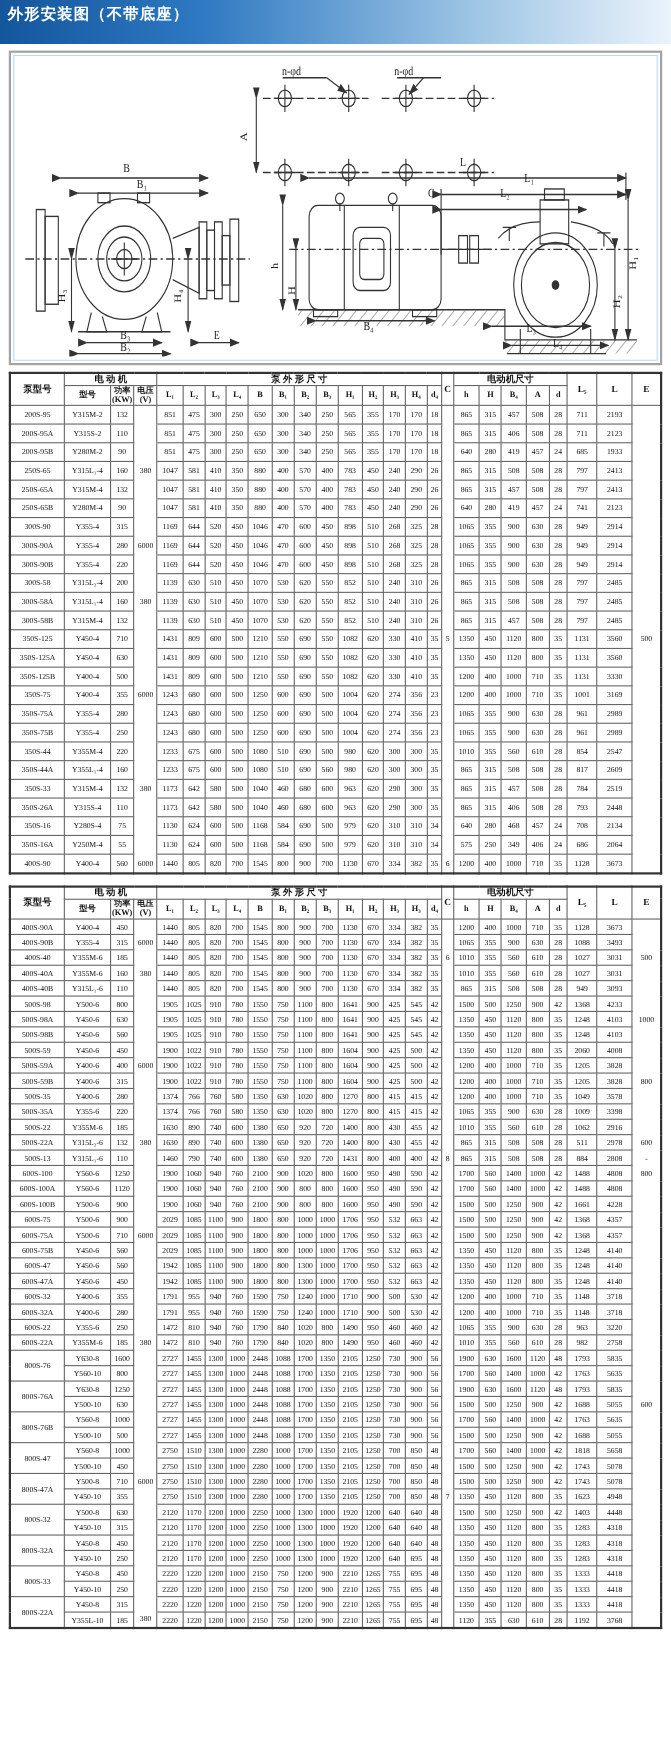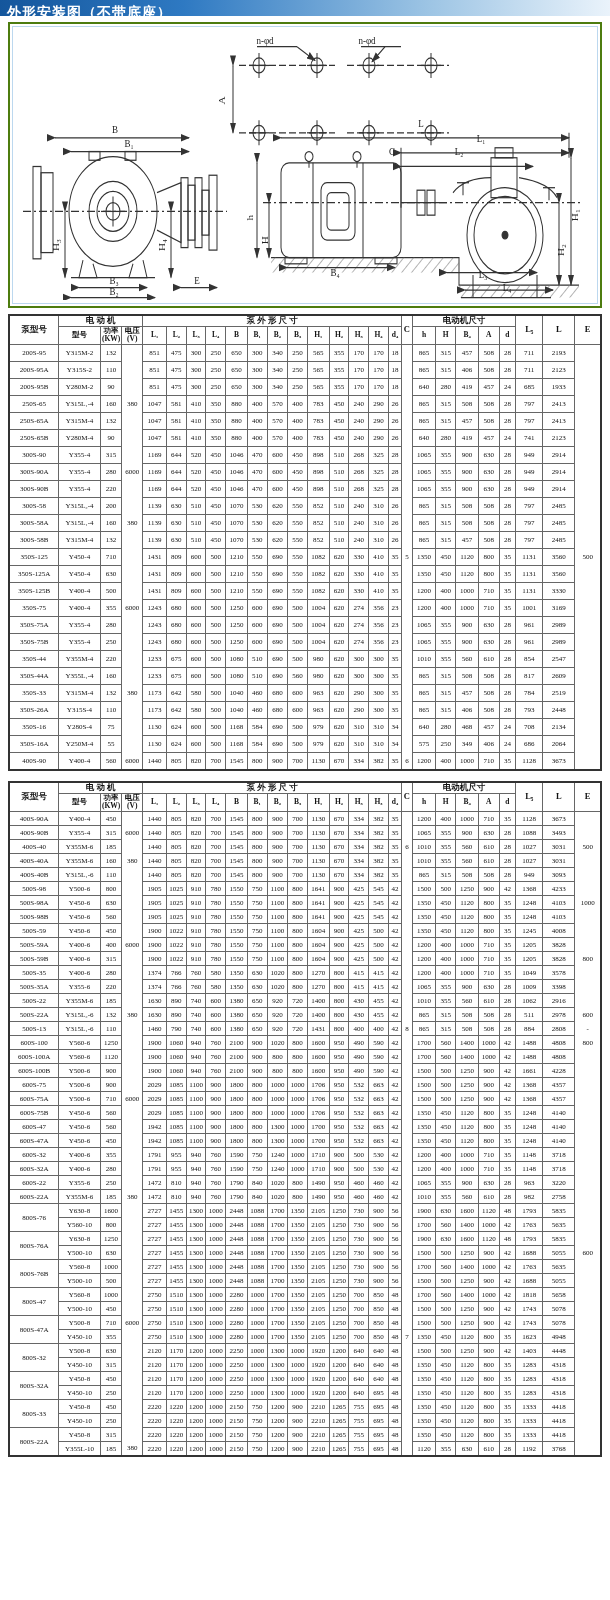--- a/index.html
+++ b/index.html
@@ -1,19 +1,19 @@
 <!DOCTYPE html>
 <html><head>
 <meta charset="utf-8">
 <style>
   html,body{margin:0;padding:0;background:#fff;width:610px;font-family:"Liberation Serif",serif;color:#111;}
-  .titlebar{height:16px;line-height:24px;padding-left:7px;font-size:14px;font-weight:bold;color:#fff;
+  .titlebar{height:40px;line-height:24px;padding-left:7px;font-size:14px;font-weight:bold;color:#fff;
     background:linear-gradient(90deg,#14569c 0%,#2e79c2 30%,#9cc4e4 70%,#eaf3fb 100%);
     font-family:"Liberation Sans",sans-serif;letter-spacing:1px;}
-  .diagram{margin:6px 8px 5px 8px;border:2px solid #4d7c0f;box-shadow:inset 0 0 0 2px #fff, inset 0 0 0 3px #bcd8ef;
+  .diagram{margin:6px 8px 5px 8px;border:2px solid #a3a3a3;box-shadow:inset 0 0 0 2px #fff, inset 0 0 0 3px #bcd8ef;
     background:#fff;height:282px;position:relative;overflow:hidden;}
   .diagram svg{display:block;margin:4px auto 0 auto;}
   svg text.dim{font-family:"Liberation Serif",serif;font-size:9px;fill:#222;}
   table{border-collapse:collapse;table-layout:fixed;width:594px;margin:4px 8px 10px 8px;
     border:2px solid #333;font-size:7px;}
   th,td{border:1px solid #666;text-align:center;vertical-align:middle;padding:0;overflow:hidden;}
   th{font-weight:bold;font-size:7.5px;line-height:1.15;}
   thead tr:first-child th{font-size:8.5px;}
   #t1 td{height:16px;}
   #t2 td{height:13px;}
@@ -1247,21 +1247,21 @@
         <td>900</td>
         <td>425</td>
         <td>500</td>
         <td>42</td>
         <td class="mc"></td>
         <td>1350</td>
         <td>450</td>
         <td>1120</td>
         <td>800</td>
         <td>35</td>
-        <td>1245</td>
+        <td>2060</td>
         <td>4008</td>
         <td class="mc"></td>
       </tr>
       <tr>
         <td>500S-59A</td>
         <td>Y400-6</td>
         <td>400</td>
         <td class="mc">6000</td>
         <td>1900</td>
         <td>1022</td>

